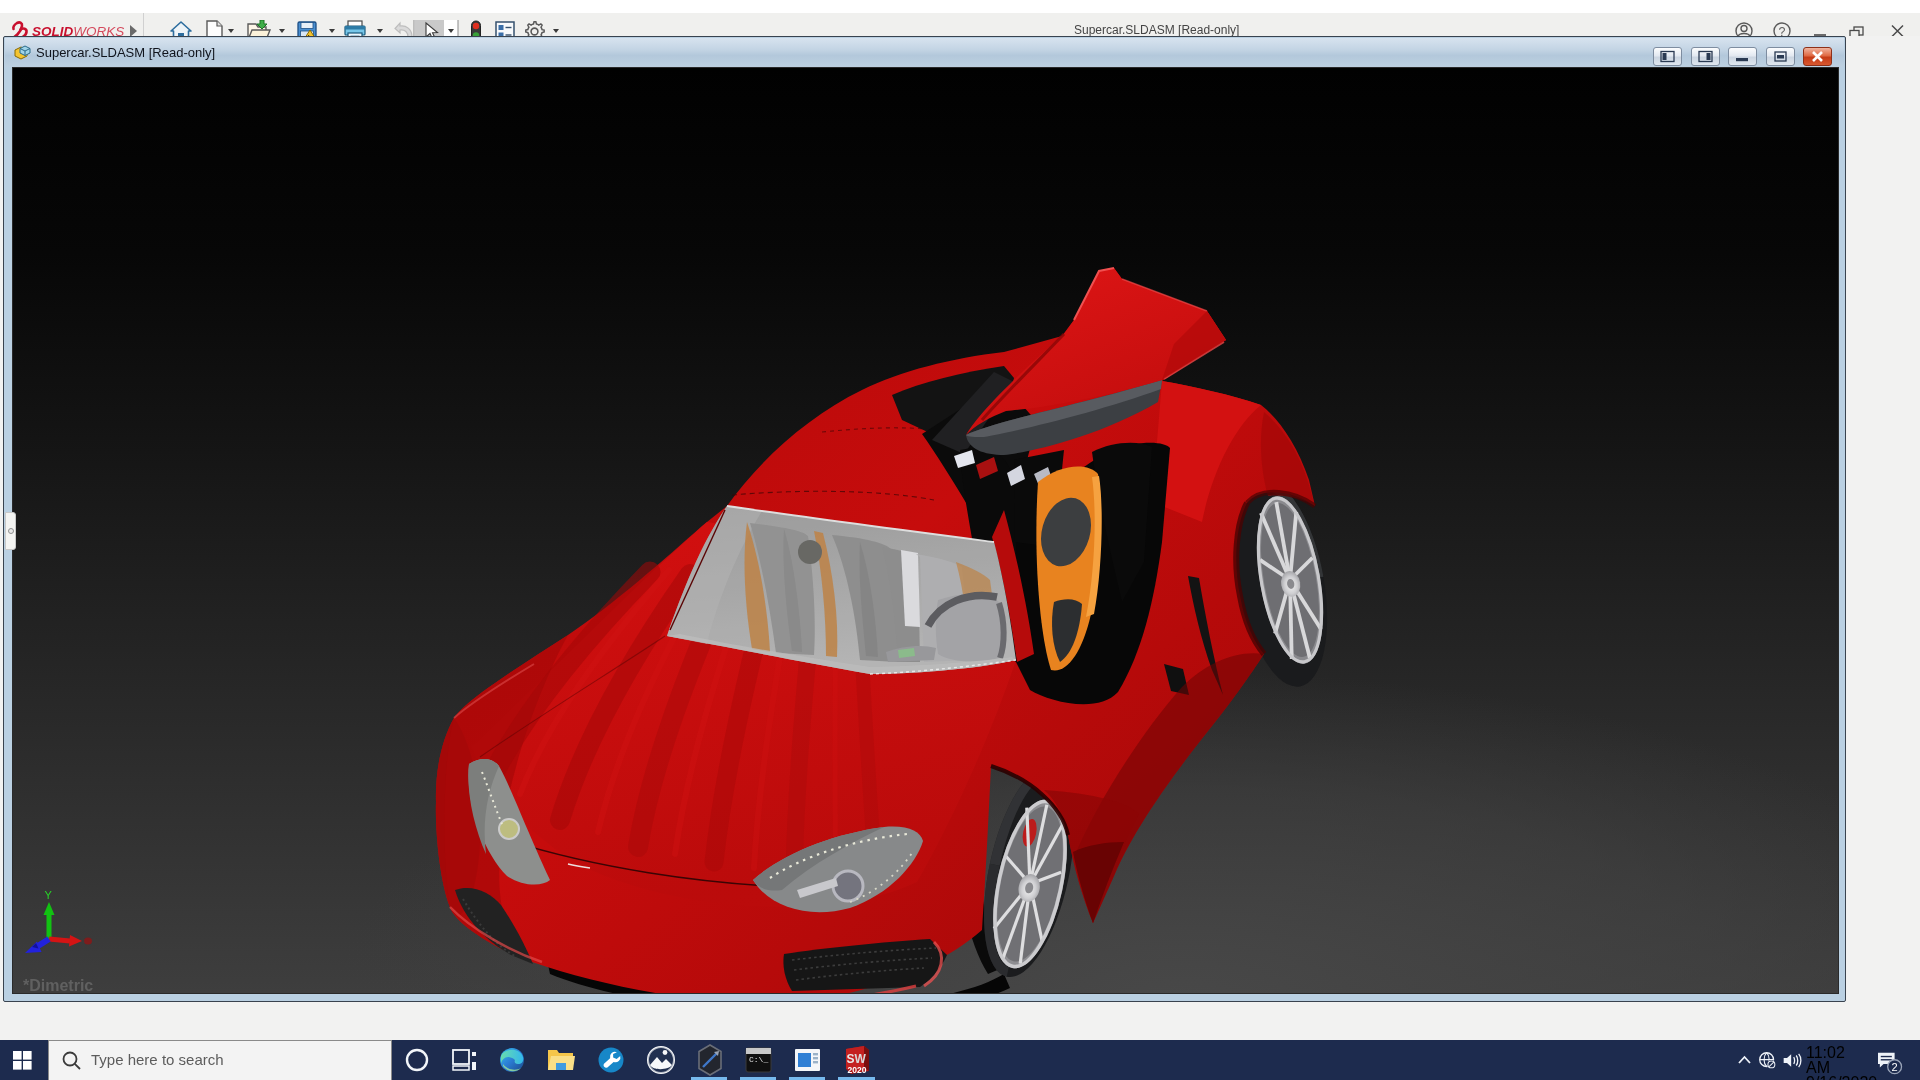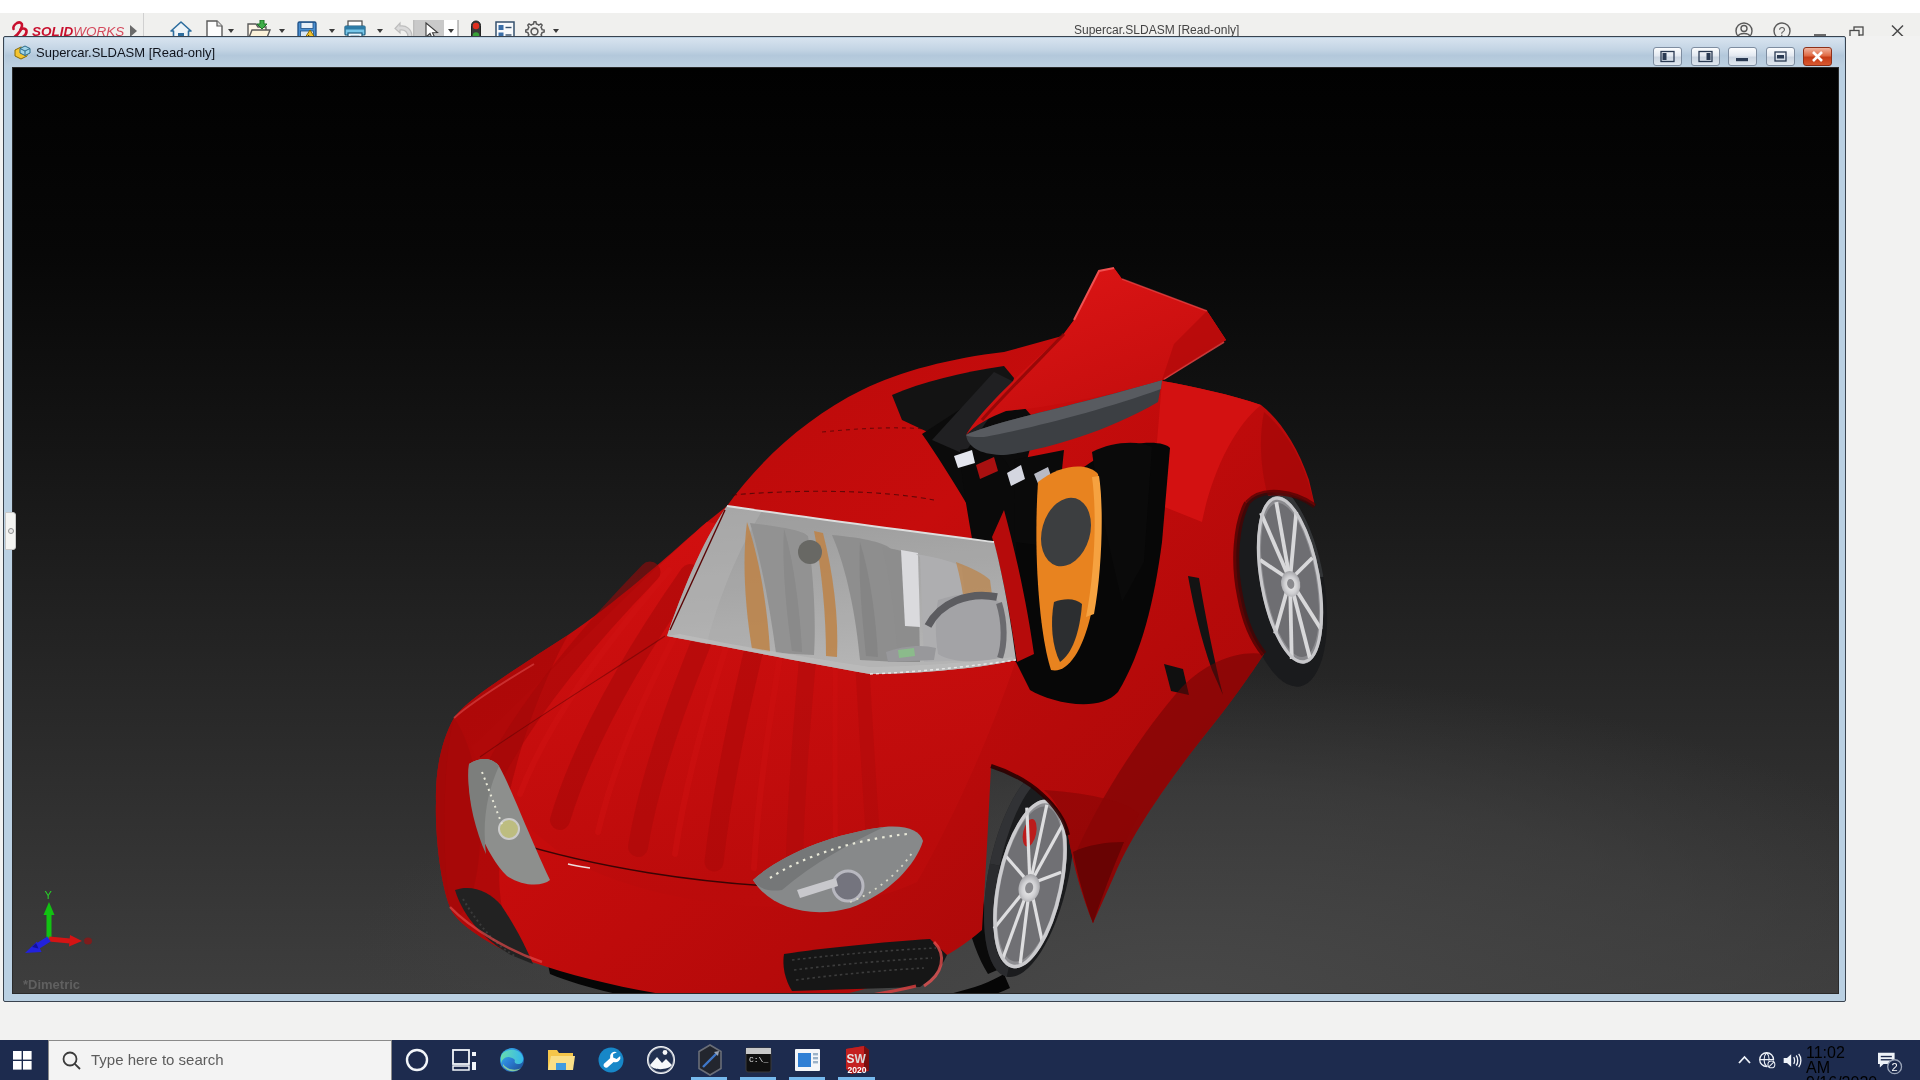--- a/index.html
+++ b/index.html
@@ -25,21 +25,21 @@
   #docbtns { position:absolute; right:12px; top:9px; height:20px; }
   .dbtn { position:relative; display:inline-block; width:29px; height:19px; margin-left:4px; border:1px solid #7e8da0; border-radius:3px;
      background:linear-gradient(180deg,#fcfdfe 0%,#e3e9f1 45%,#ccd6e2 55%,#dfe6ee 100%); vertical-align:top; }
   .dbtn.close { background:linear-gradient(180deg,#f0b49f 0%,#e06a44 45%,#c63c17 55%,#d9572f 100%); border-color:#8e3018; }
 
   
   #viewport { position:absolute; left:8px; top:30px; width:1827px; height:927px; overflow:hidden;
      background:linear-gradient(180deg, #010101 0%, #070707 20%, #141414 40%, #222222 60%, #303030 80%, #3e3e3e 100%);
      border:1px solid #2a2a2a; }
   #carsvg { position:absolute; left:0; top:0; }
-  #dimetric { position:absolute; left:10px; top:909px; font-size:13px; font-weight:bold; color:#606060; }
+  #dimetric { position:absolute; left:10px; top:909px; font-size:16px; font-weight:bold; color:#606060; }
 
   
   #lefttab { position:absolute; left:5px; top:476px; width:11px; height:38px; background:#f4f4f2; border:1px solid #c8c8c8; border-radius:0 3px 3px 0; }
   #lefttab .dot { position:absolute; left:2px; top:15px; width:6px; height:6px; border:1px solid #909090; border-radius:50%; background:#e8e8e8; }
 
   
   #taskbar { position:absolute; left:0; top:1040px; width:1920px; height:40px; background:#1d2b4e; }
   #startbtn { position:absolute; left:0; top:0; width:48px; height:40px; }
   #searchbox { position:absolute; left:48px; top:0px; width:344px; height:52px; background:#f3f3f3; border:1px solid #8a8a8a; }
   #searchbox .stxt { position:absolute; left:42px; top:10px; font-size:15px; color:#5c5c5c; }

